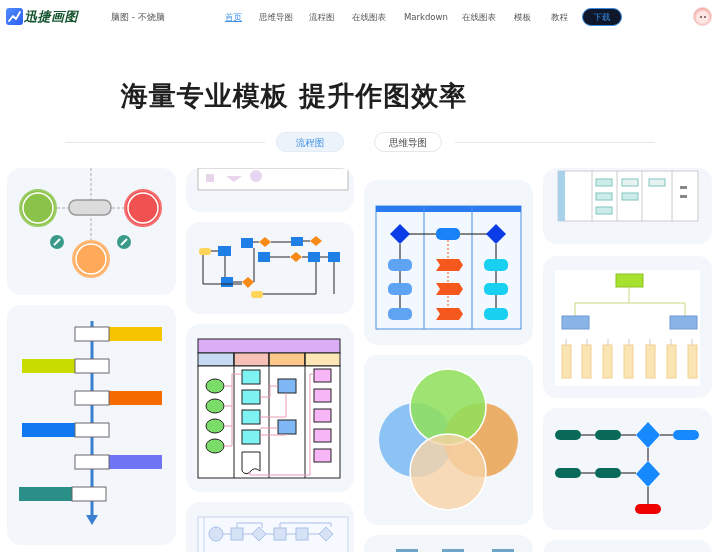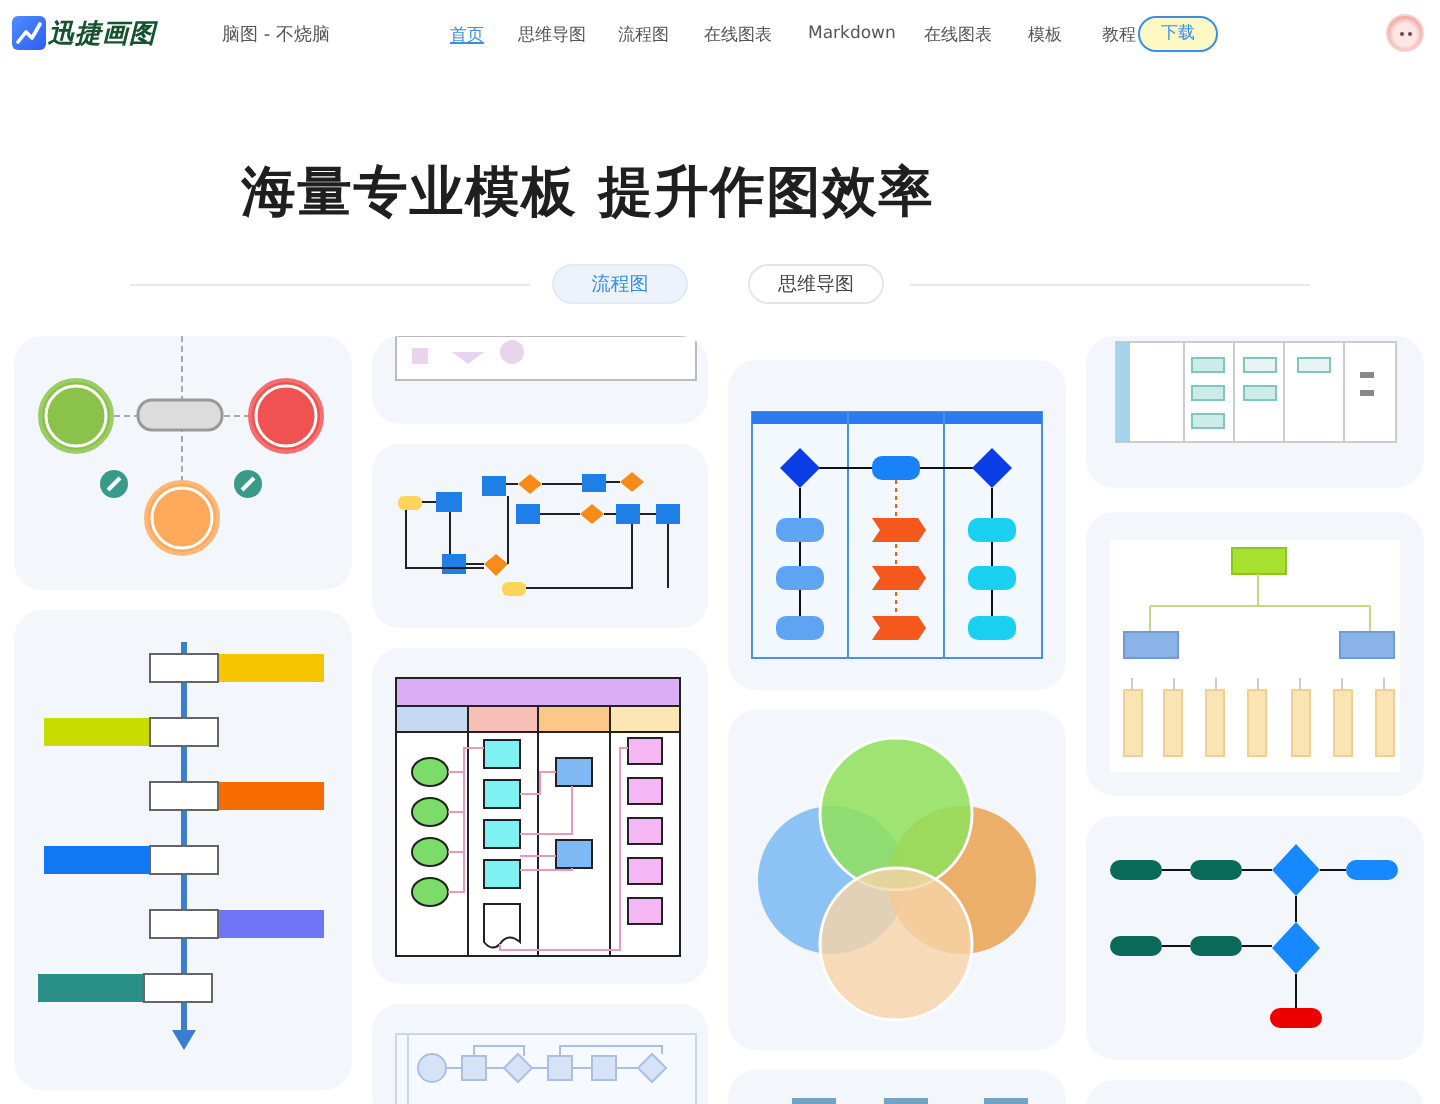--- a/index.html
+++ b/index.html
@@ -4,21 +4,21 @@
 <style>
   * { box-sizing: border-box; margin: 0; padding: 0; }
   html, body { width: 720px; height: 552px; overflow: hidden; background: #ffffff; font-family: "DejaVu Sans", "Liberation Sans", sans-serif; }
   .topbar { position: absolute; top: 0; left: 0; width: 720px; height: 36px; background: #fff; }
   .logo { position: absolute; left: 6px; top: 8px; width: 17px; height: 17px; border-radius: 3px; background: linear-gradient(135deg, #4f8dff, #2d5ef0); }
   .logo svg { position: absolute; left: 0; top: 0; }
   .brand { position: absolute; left: 24px; top: 8px; font-size: 13px; font-weight: bold; color: #14532d; letter-spacing: 0.5px; font-style: italic; }
   .slogan { position: absolute; left: 82px; top: 11px; font-size: 9px; color: #555; margin-left: 29px; }
   .nav { position: absolute; top: 12px; font-size: 8.5px; color: #555; white-space: nowrap; }
   .nav.active { color: #3a8ee6; text-decoration: underline; }
-  .download-btn { position: absolute; left: 569px; top: 8px; width: 40px; height: 18px; border: 1px solid #3a8ee6; border-radius: 10px; font-size: 8.5px; color: #3a8ee6; text-align: center; line-height: 16px; background: #fef9c3; }
+  .download-btn { position: absolute; left: 582px; top: 8px; width: 40px; height: 18px; border: 1px solid #3a8ee6; border-radius: 10px; font-size: 8.5px; color: #3a8ee6; text-align: center; line-height: 16px; background: #0f172a; }
   .avatar { position: absolute; left: 693px; top: 7px; width: 19px; height: 19px; border-radius: 50%; background: radial-gradient(circle at 50% 55%, #fde6e4 45%, #f3a9a1 70%, #eeb5ae 100%); border: 1px solid #f4d2cf; }
   .avatar .eye { position: absolute; width: 2px; height: 2px; background: #6a4a4a; border-radius: 50%; top: 8px; }
   .hero-title { position: absolute; left: 0; top: 78px; width: 588px; text-align: center; font-size: 27px; font-weight: bold; color: #1f1f1f; letter-spacing: 1px; }
   .divider { position: absolute; top: 142px; height: 1px; background: #e6e8ec; }
   .tab { position: absolute; top: 132px; height: 20px; border-radius: 11px; font-size: 9.5px; text-align: center; line-height: 19px; }
   .tab.active { left: 276px; width: 68px; background: #edf3fb; color: #3a8ee6; border: 1px solid #e3ebf5; }
   .tab.inactive { left: 374px; width: 68px; background: #fff; color: #444; border: 1px solid #e6e6e6; }
   .card { position: absolute; border-radius: 14px; background: #f3f7fc; overflow: hidden; }
   .card svg { position: absolute; left: 0; top: 0; }
 </style>

